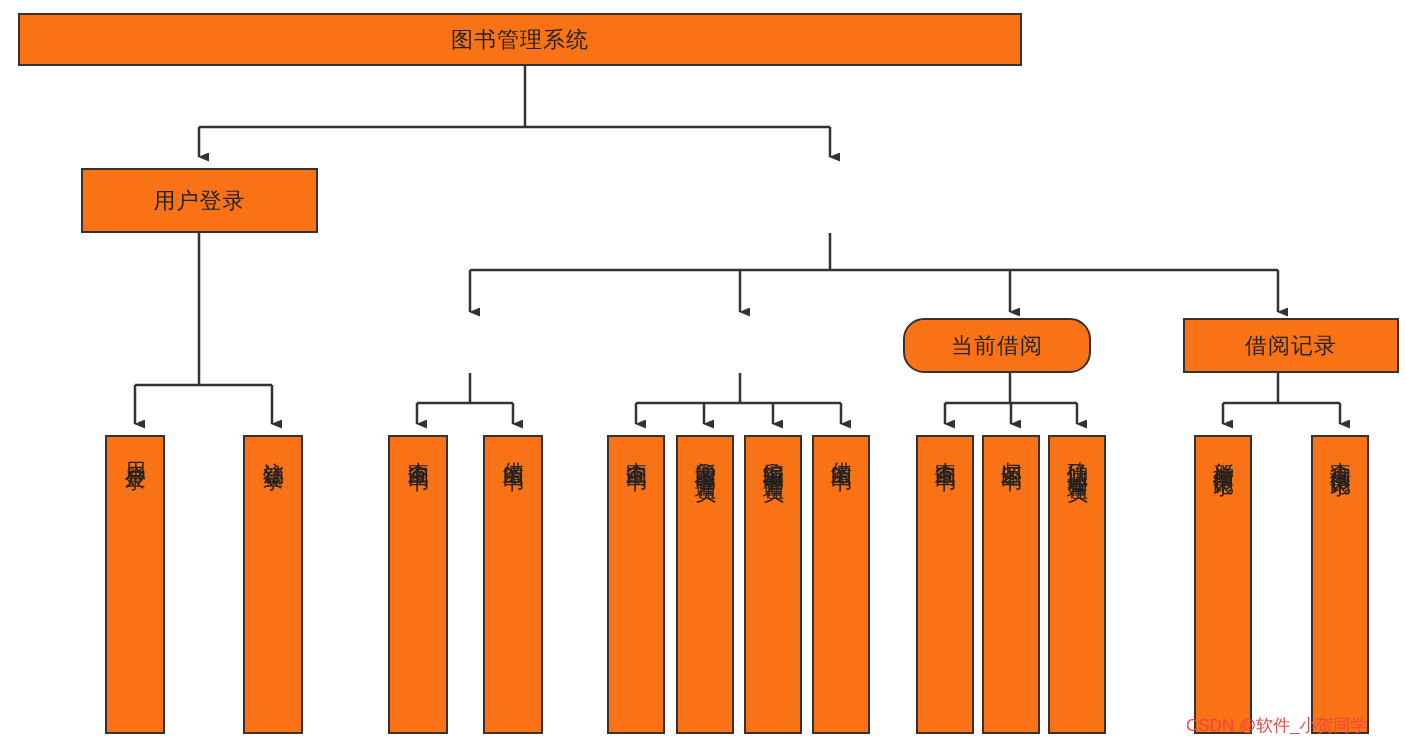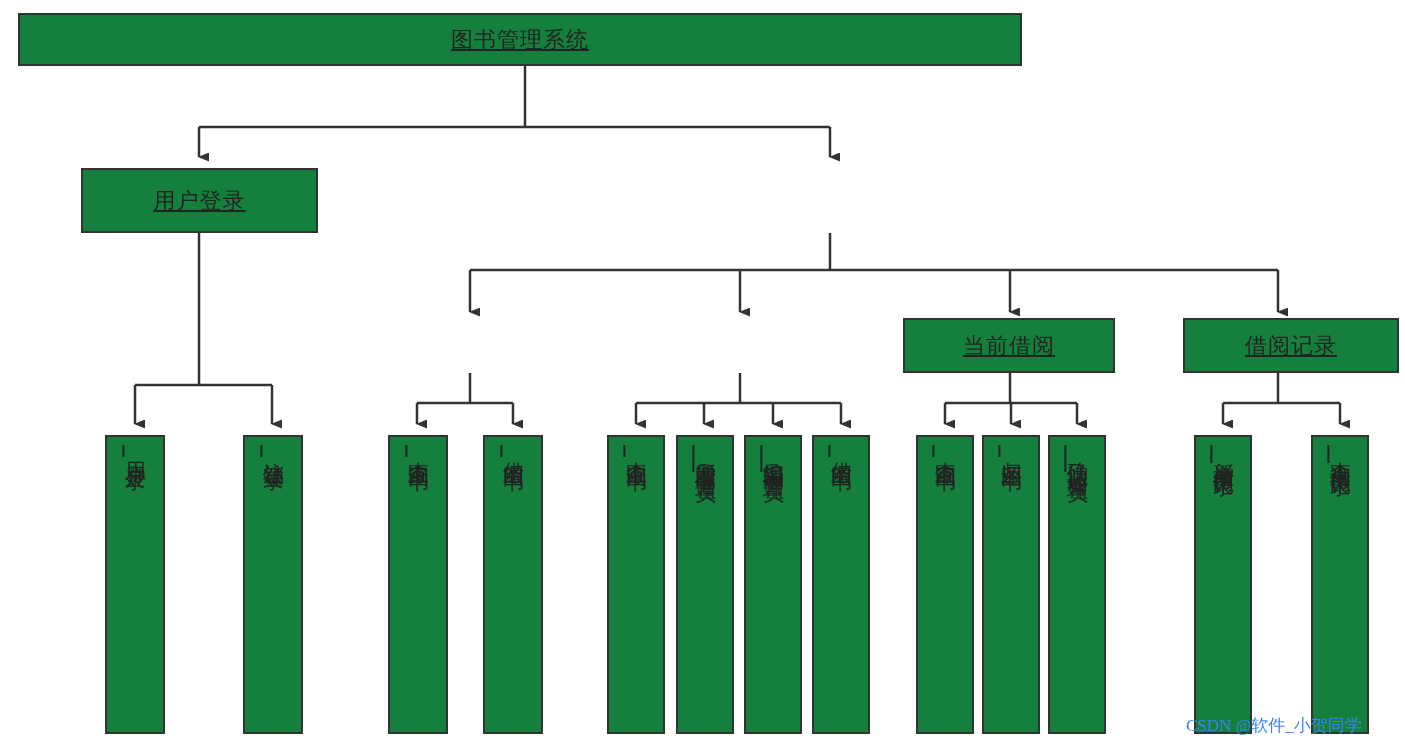--- a/index.html
+++ b/index.html
@@ -21,27 +21,26 @@
     left: 0;
     top: 0;
     width: 1405px;
     height: 747px;
     pointer-events: none;
   }
   .node {
     position: absolute;
     box-sizing: border-box;
     border: 2.5px solid #333333;
-    background: #15803d;
+    background: #f97316;
     display: flex;
     align-items: center;
     justify-content: center;
     color: #222222;
     text-align: left;
-    text-decoration: underline;
   }
   .node.horiz {
     font-size: 22px;
     letter-spacing: 1px;
     line-height: 1.25;
   }
   .node.root {
     font-size: 22px;
   }
   
@@ -57,22 +56,22 @@
     text-orientation: upright;
     letter-spacing: 3px;
     white-space: nowrap;
     display: block;
   }
   #watermark {
     position: absolute;
     left: 1186px;
     top: 714px;
     font-size: 17px;
-    color: #3b82f6;
-    font-family: Liberation Serif, serif;
+    color: #ef4444;
+    font-family: Liberation Sans, sans-serif;
     white-space: nowrap;
     user-select: none;
   }
 </style>
 </head>
 <body>
 
 <div id="diagram-root">
 
   <svg id="edges-layer" viewBox="0 0 1405 747" width="1405" height="747" xmlns="http://www.w3.org/2000/svg">
@@ -126,21 +125,21 @@
   </svg>
 
   <div class="node horiz root" style="left:18px; top:13px; width:1004px; height:53px;">
     <span>图书管理系统</span>
   </div>
 
   <div class="node horiz" style="left:81px; top:168px; width:237px; height:65px;">
     <span>用户登录</span>
   </div>
 
-  <div class="node horiz" style="left:903px; top:318px; width:212px; height:55px;">
+  <div class="node horiz" style="left:903px; top:318px; width:188px; height:55px;border-radius:21px;">
     <span>当前借阅</span>
   </div>
   <div class="node horiz" style="left:1172px; top:318px; width:216px; height:55px;margin-left:11px;">
     <span>借阅记录</span>
   </div>
 
   <div class="node vert" style="left:105px; top:435px; width:60px; height:299px;">
     <span class="vlabel">用户登录</span>
   </div>
   <div class="node vert" style="left:243px; top:435px; width:60px; height:299px;">

